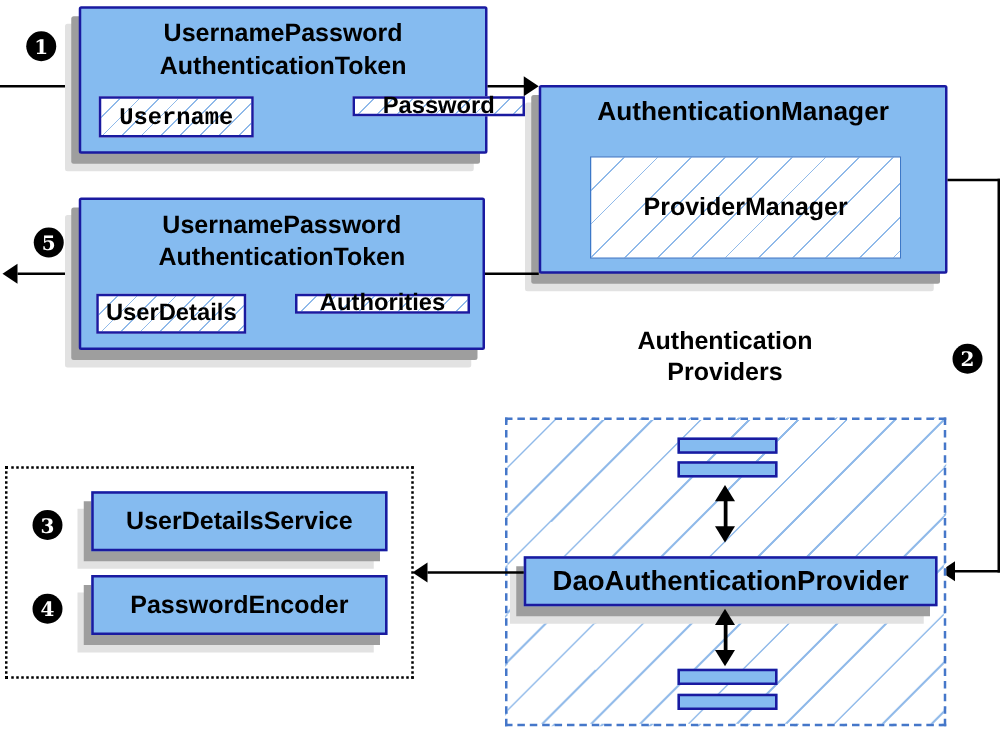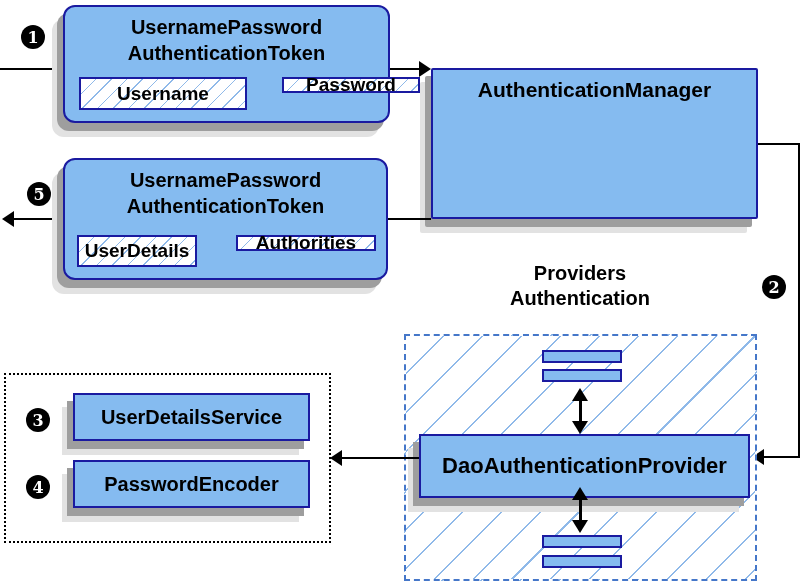--- a/index.html
+++ b/index.html
@@ -14,21 +14,21 @@
     --badge-text:#FFFFFF;
     --bg:#FFFFFF;
   }
   html,body{margin:0;padding:0;}
   body{font-family:"Liberation Sans", sans-serif; background:#fff;}
   #canvas{position:relative;width:803px;height:584px;background:var(--bg);overflow:hidden;}
 
   
   .rounded-node{
     position:absolute; background:var(--node-fill);
-    border:2px solid var(--node-border); border-radius:12px;
+    border:2px solid var(--node-border); border-radius:2px;
     box-shadow:-6px 8px 0 0 var(--shadow-dark), -11px 14px 0 0 var(--shadow-light);
     box-sizing:border-box; text-align:center;
   }
   .rect-node{
     position:absolute; background:var(--node-fill);
     border:2px solid var(--node-border);
     box-shadow:-6px 8px 0 0 var(--shadow-dark), -11px 14px 0 0 var(--shadow-light);
     box-sizing:border-box; display:flex; align-items:center; justify-content:center;
     font-weight:bold; color:#000000;
   }
@@ -62,42 +62,42 @@
   
   .badge{
     position:absolute;width:24px;height:24px;border-radius:50%;
     background:var(--badge-bg);color:var(--badge-text);
     display:flex;align-items:center;justify-content:center;
     font-family:"DejaVu Serif", serif;font-weight:bold;font-size:16px;
   }
 
   
   #box-req{left:63px;top:5px;width:327px;height:118px;}
-  #box-req .f1{left:14px;top:70px;width:168px;height:33px;}
+  #box-req .f1{left:14px;top:70px;width:124px;height:33px;font-family:Liberation Mono, monospace;}
   #box-req .f2{left:172px;top:70px;width:138px;height:16px;margin-left:45px;}
 
   #box-am{left:431px;top:68px;width:327px;height:151px;border-radius:2px;}
   #box-am .node-title{font-size:21px;}
   #pm-box{position:absolute;left:39px;top:55px;width:247px;height:80px;border:1px solid #3C78C8;
     display:flex;align-items:center;justify-content:center;font-weight:bold;font-size:20px;color:#000;}
 
   #box-res{left:63px;top:158px;width:325px;height:122px;}
   #box-res .f1{left:12px;top:75px;width:120px;height:32px;}
   #box-res .f2{left:171px;top:75px;width:140px;height:16px;}
 
   #providers-heading{position:absolute;left:460px;top:261px;width:240px;text-align:center;
     font-weight:bold;font-size:20px;line-height:25px;color:#000;}
 
   #providers-area{position:absolute;left:404px;top:334px;width:353px;height:247px;
     border:2px dashed var(--dashed-border);box-sizing:border-box;}
 
   .bar{position:absolute;width:80px;height:13px;background:var(--node-fill);
     border:2px solid var(--node-border);box-sizing:border-box;}
 
-  #dao-box{left:419px;top:434px;width:331px;height:64px;font-size:22px;white-space:nowrap;}
+  #dao-box{left:419px;top:445px;width:331px;height:40px;font-size:22px;white-space:nowrap;}
 
   #collab-area{position:absolute;left:4px;top:373px;width:327px;height:170px;
     border:2px dotted #000;box-sizing:border-box;}
   #uds-box{left:73px;top:393px;width:237px;height:48px;font-size:20px;}
   #pe-box{left:73px;top:460px;width:237px;height:48px;font-size:20px;}
 </style>
 </head>
 <body>
 
 <div id="canvas">
@@ -112,20 +112,21 @@
     </div>
     <div class="field-box f1">Username</div>
     <div class="field-box f2">Password</div>
   </div>
 
   <div class="h-line" style="left:390px;top:68px;width:30px;"></div>
   <div class="head-right" style="left:419px;top:61px;"></div>
 
   <div class="rounded-node" id="box-am">
     <div class="node-title">AuthenticationManager</div>
+    <div id="pm-box" class="hatch-panel">ProviderManager</div>
   </div>
 
   <div class="h-line" style="left:758px;top:143px;width:42px;"></div>
   <div class="v-line" style="left:798px;top:143px;height:315px;"></div>
   <div class="h-line" style="left:763px;top:456px;width:37px;"></div>
   <div class="head-left" style="left:752px;top:449px;"></div>
   <div class="badge" style="left:762px;top:275px;">2</div>
 
   <div class="h-line" style="left:388px;top:218px;width:43px;"></div>
 
@@ -136,22 +137,22 @@
   <div class="rounded-node" id="box-res">
     <div class="node-title">
       <div>UsernamePassword</div>
       <div>AuthenticationToken</div>
     </div>
     <div class="field-box f1">UserDetails</div>
     <div class="field-box f2">Authorities</div>
   </div>
 
   <div id="providers-heading">
+    <div>Authentication</div>
     <div>Providers</div>
-    <div>Authentication</div>
   </div>
 
   <div id="providers-area" class="hatch-wide"></div>
 
   <div class="bar" style="left:542px;top:350px;"></div>
   <div class="bar" style="left:542px;top:369px;"></div>
 
   <div class="dbl-arrow" style="left:572px;top:388px;height:46px;">
     <div class="head-up"></div>
     <div class="shaft"></div>

